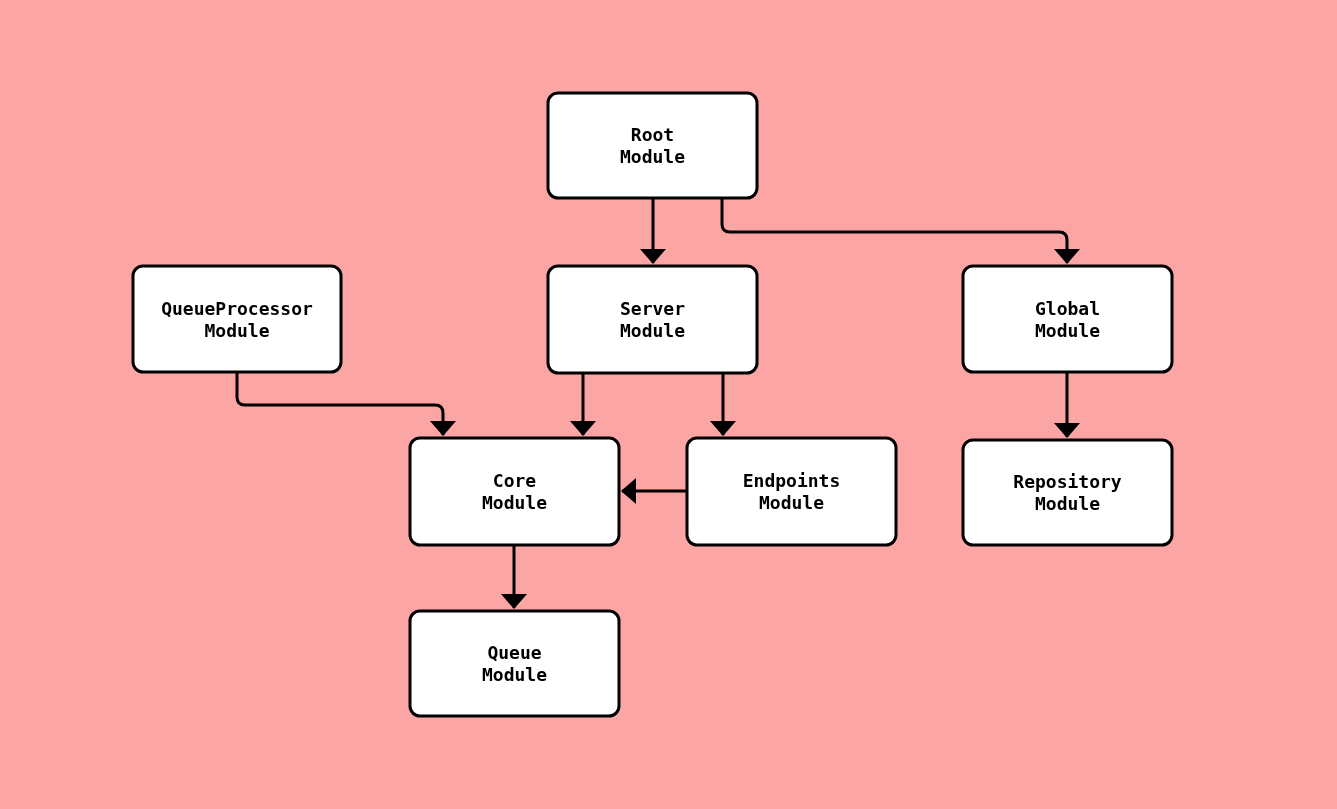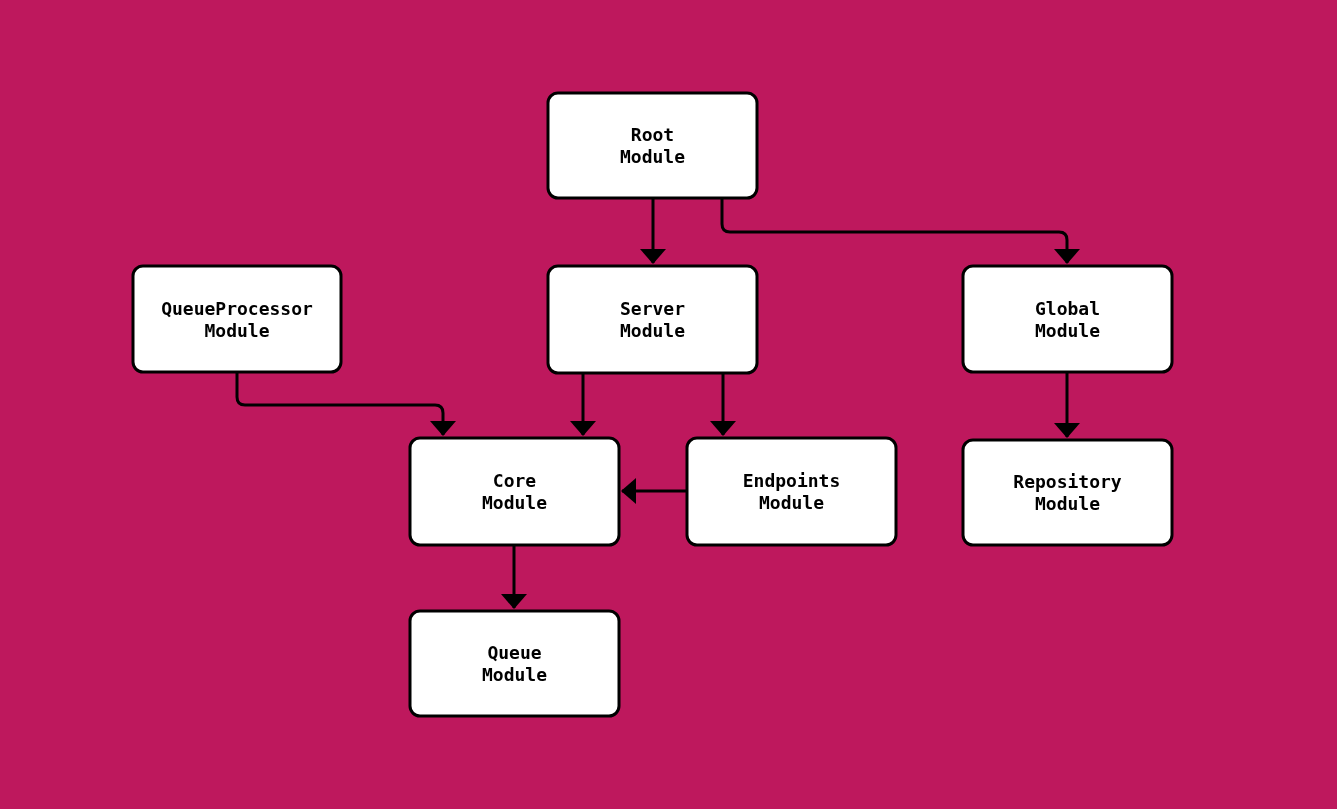--- a/index.html
+++ b/index.html
@@ -4,21 +4,21 @@
 <style>
   html, body {
     margin: 0;
     padding: 0;
     background: #ffffff;
   }
   #canvas {
     position: relative;
     width: 1337px;
     height: 809px;
-    background: #be185d;
+    background: #fca5a5;
     overflow: hidden;
     font-family: "DejaVu Sans Mono", monospace;
   }
   #diagram-svg {
     position: absolute;
     left: 0;
     top: 0;
   }
   .node-rect {
     fill: #ffffff;

